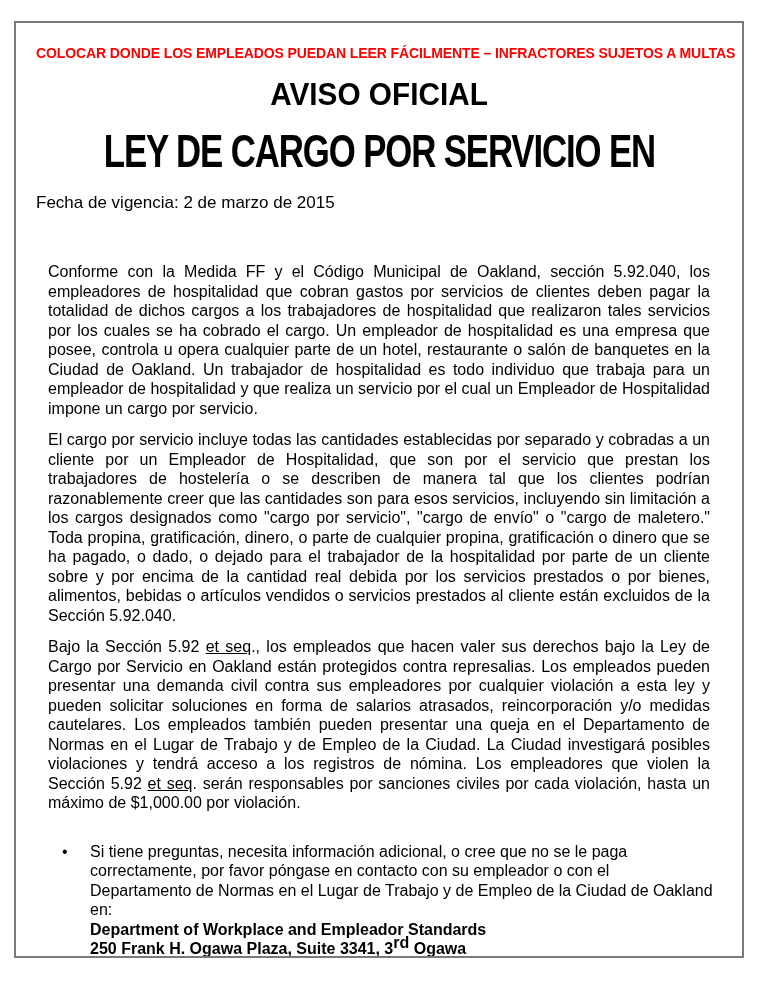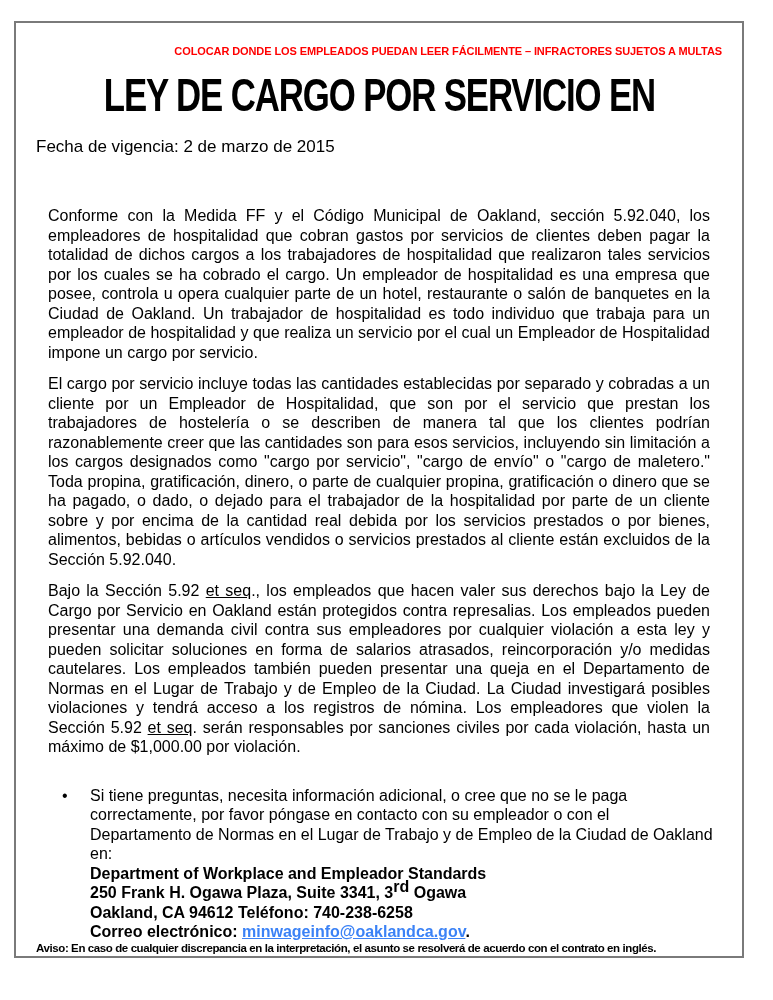--- a/index.html
+++ b/index.html
@@ -18,22 +18,22 @@
     border: 2px solid #7a7a7a;
     box-sizing: border-box;
     padding: 22px 20px 0 20px;
     display: flex;
     flex-direction: column;
     overflow: hidden;
   }
   .warning {
     color: #ff0000;
     font-weight: bold;
-    font-size: 11px;
-    text-align: right;
+    font-size: 14px;
+    text-align: left;
     letter-spacing: -0.1px;
     white-space: nowrap;
   }
   .center-row { display: flex; justify-content: center; }
   .title-text {
     display: inline-block;
     white-space: nowrap;
     font-weight: bold;
     font-size: 32px;
     line-height: 38px;
@@ -100,20 +100,23 @@
   }
 </style>
 </head>
 <body>
 
 <div class="page">
   <div class="box">
 
     <div class="warning">COLOCAR DONDE LOS EMPLEADOS PUEDAN LEER FÁCILMENTE – INFRACTORES SUJETOS A MULTAS</div>
 
+    <div class="center-row">
+      <span class="title-text">AVISO OFICIAL</span>
+    </div>
 
     <div class="center-row law-block">
       <span class="law-text">LEY DE CARGO POR SERVICIO EN</span>
     </div>
 
     <div class="date">Fecha de vigencia: 2 de marzo de 2015</div>
 
     <div class="rule"></div>
 
     <div class="bodytext">

